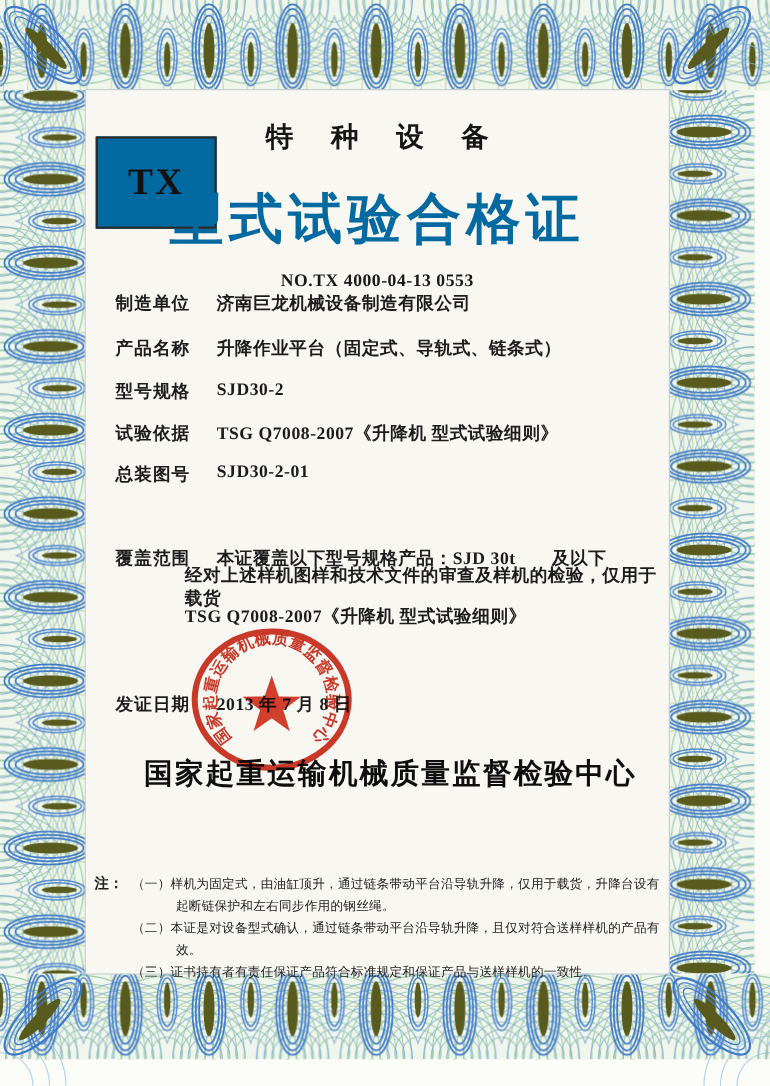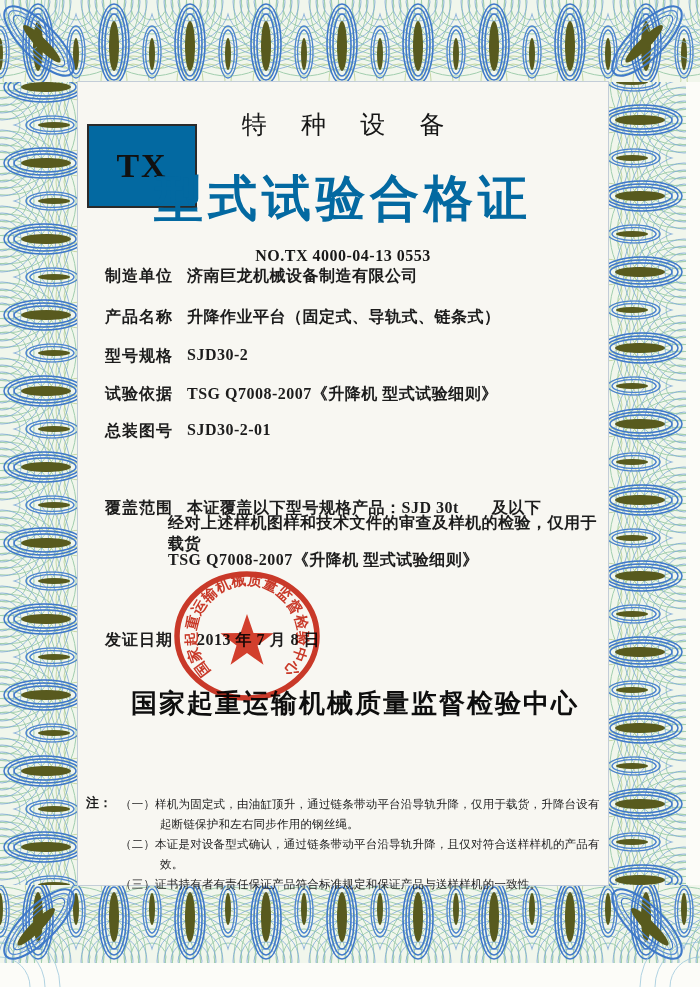--- a/index.html
+++ b/index.html
@@ -17,26 +17,26 @@
     background:#f8f7f2; z-index:1;
     outline:1px solid #c3cdd8;
   }
   .tx-box {
     position:absolute; left:9px; top:42px; width:110px; height:84px;
     border:2px solid #2a2a2a; background:#0369a1;
     display:flex; align-items:center; justify-content:center;
     font-size:34px; font-weight:bold; letter-spacing:2px; color:#111;
   }
   .hdr { position:absolute; left:0; top:26px; width:100%; text-align:center; }
-  .title-small { font-size:25px; font-weight:400; letter-spacing:14px; padding-left:14px; color:#151515; }
+  .title-small { font-size:25px; font-weight:700; letter-spacing:14px; padding-left:14px; color:#151515; }
   .title-main { font-size:49px; font-weight:bold; letter-spacing:5px; margin-top:25px; color:#0369a1; }
   .cert-no { font-size:16px; font-weight:bold; letter-spacing:0.5px; margin-top:15px; color:#181818; }
   .frow { position:absolute; left:27px; display:flex; font-size:16px; }
   .flabel { width:72px; font-weight:600; letter-spacing:1px; flex:none; }
-  .fvalue { margin-left:10px; font-weight:600; letter-spacing:0.5px; }
+  .fvalue { margin-left:20px; font-weight:600; letter-spacing:0.5px; }
   .cov-cont { position:absolute; left:90px; font-size:16px; font-weight:600; letter-spacing:0.5px; }
   .date-row { top:548px; }
   .stamp-svg { position:absolute; left:94px; top:482px; z-index:3; mix-blend-mode:multiply; opacity:0.92; }
   .authority {
     position:absolute; left:0; top:604px; width:100%; text-align:center;
     font-size:26px; font-weight:bold; letter-spacing:2px; color:#0e0e0e;
     transform:translateX(12px);
   }
   .notes { position:absolute; left:8px; top:712px; width:516px; display:flex; }
   .note-marker { width:34px; flex:none; font-size:13px; font-weight:600; }

